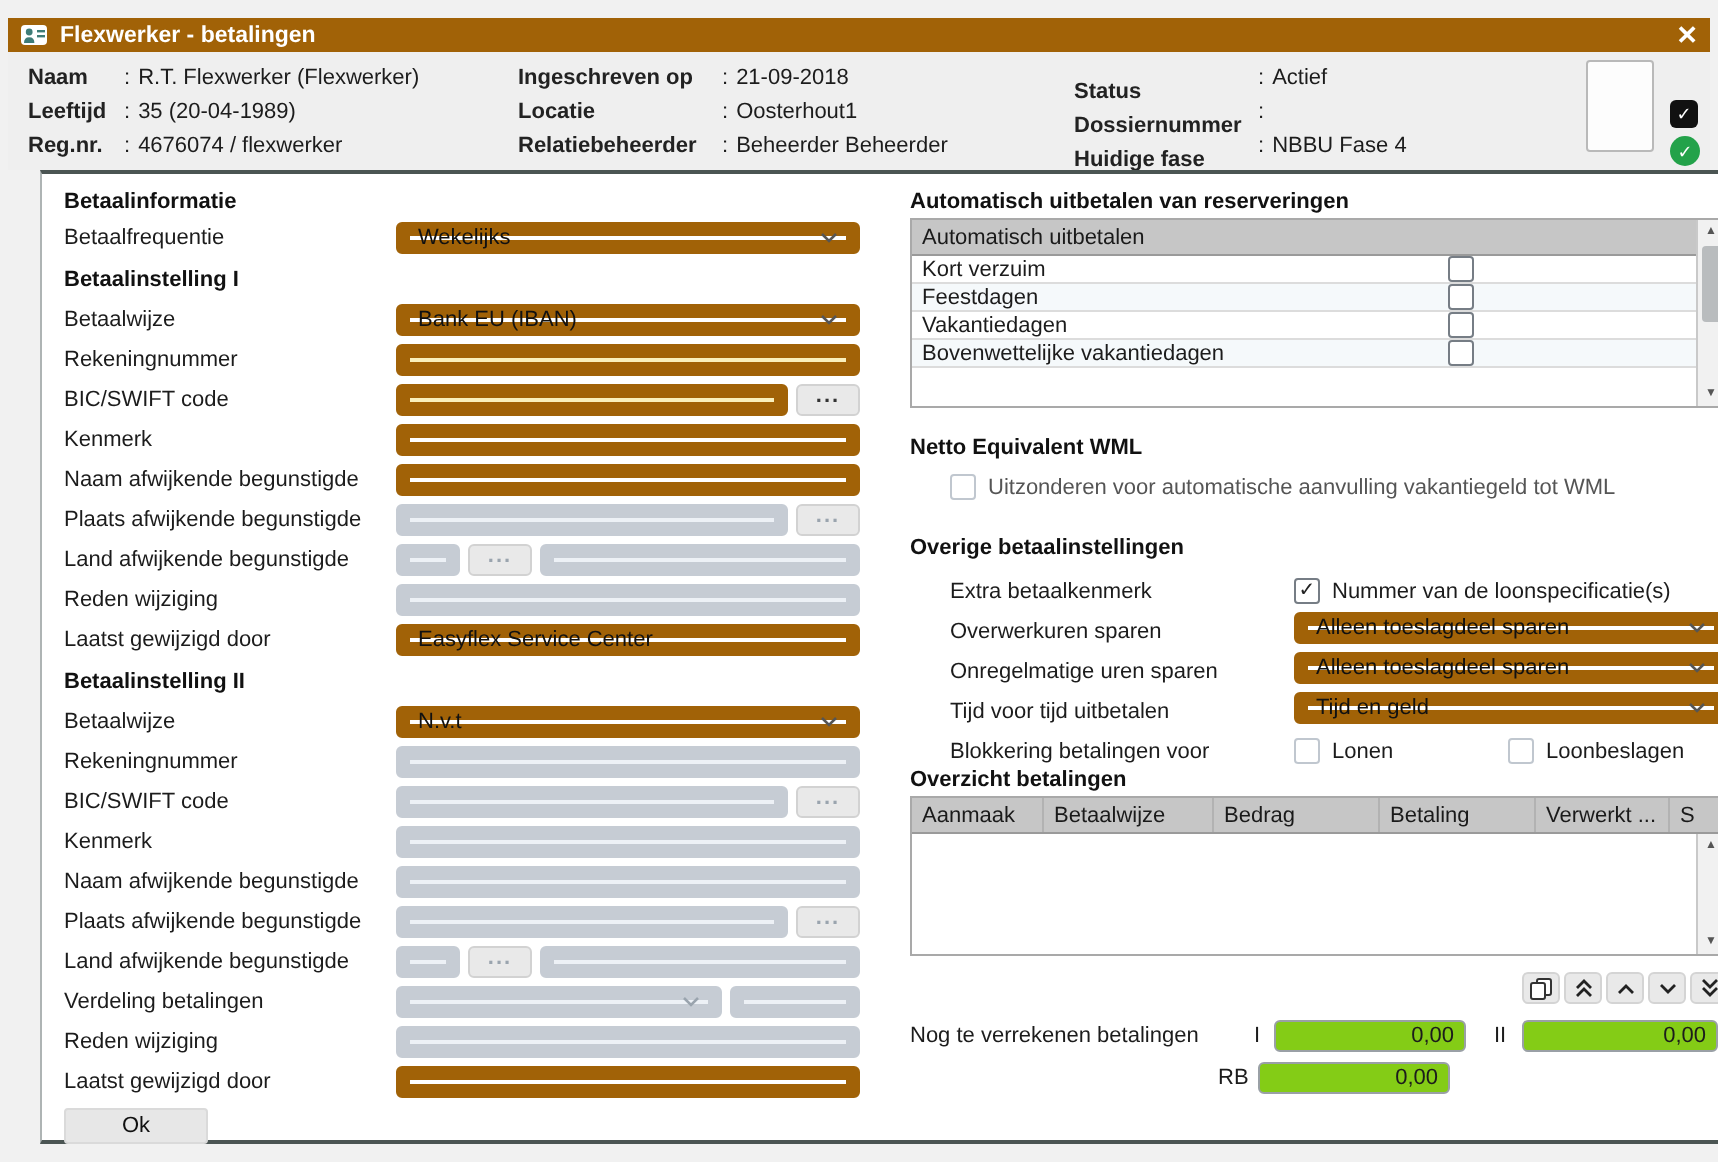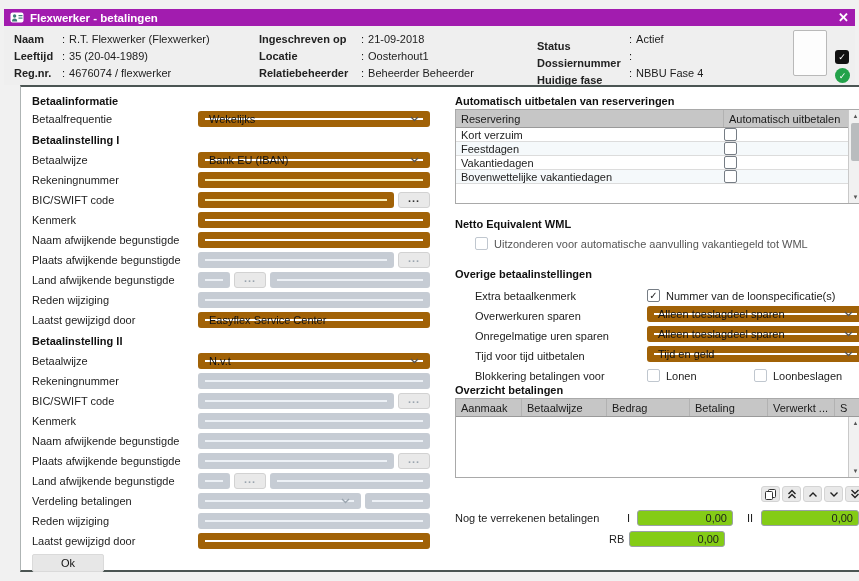--- a/index.html
+++ b/index.html
@@ -6,21 +6,21 @@
   html,body { margin:0; padding:0; }
   body {
     width:859px; height:581px; position:relative; overflow:hidden;
     background:#f1f1f1;
     font-family:"Liberation Sans", sans-serif;
     font-size:11px; color:#1c1c1c;
     -webkit-font-smoothing:antialiased;
   }
   .titlebar {
     position:absolute; left:4px; top:9px; width:851px; height:17px;
-    background:#a21caf; color:#fff; display:flex; align-items:center;
+    background:#a16207; color:#fff; display:flex; align-items:center;
     padding:0 6px; font-weight:bold; font-size:11.5px;
   }
   .titlebar .ticon { display:flex; align-items:center; margin-right:6px; }
   .titlebar .close { margin-left:auto; font-weight:bold; font-size:13px; cursor:pointer; line-height:1; }
   .infoband { position:absolute; left:4px; top:26px; width:851px; height:59px; background:#efefef; }
   .infocol { position:absolute; top:4px; }
   .inforow { display:flex; height:17px; align-items:center; }
   .inforow .il { font-weight:bold; color:#222; }
   .inforow .sep { padding:0 4px 0 0; }
   .col1 { left:10px; } .col1 .il { width:48px; }
@@ -346,21 +346,20 @@
     </div>
 
     <div class="okbtn">Ok</div>
   </div>
 
   <div class="rightcol">
     <div class="sect first">Automatisch uitbetalen van reserveringen</div>
 
     <div class="tbl tbl1">
       <div class="thead">
-        <div class="th" style="width:268px">Reservering</div>
         <div class="th" style="flex:1">Automatisch uitbetalen</div>
       </div>
       <div class="trow">
         <span class="rname">Kort verzuim</span>
         <span class="cb"></span>
       </div>
       <div class="trow">
         <span class="rname">Feestdagen</span>
         <span class="cb"></span>
       </div>

